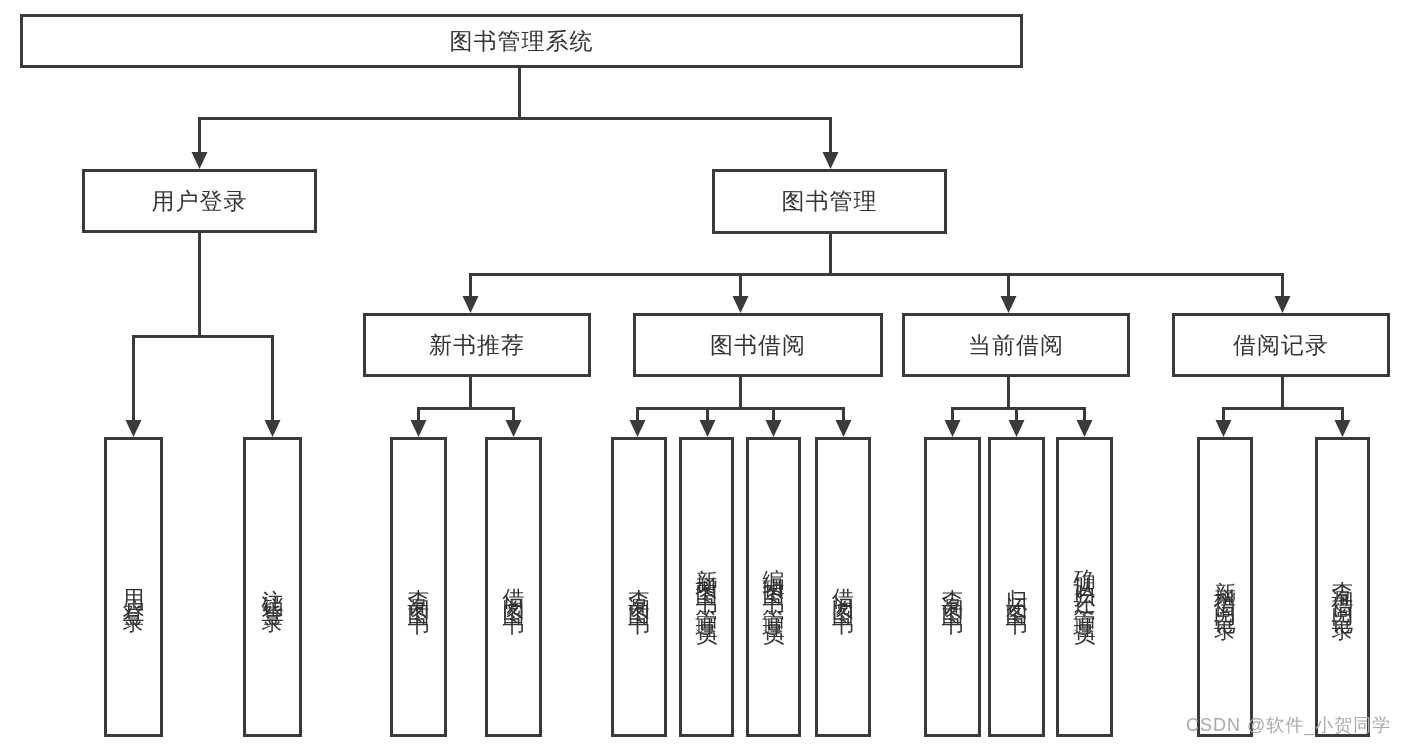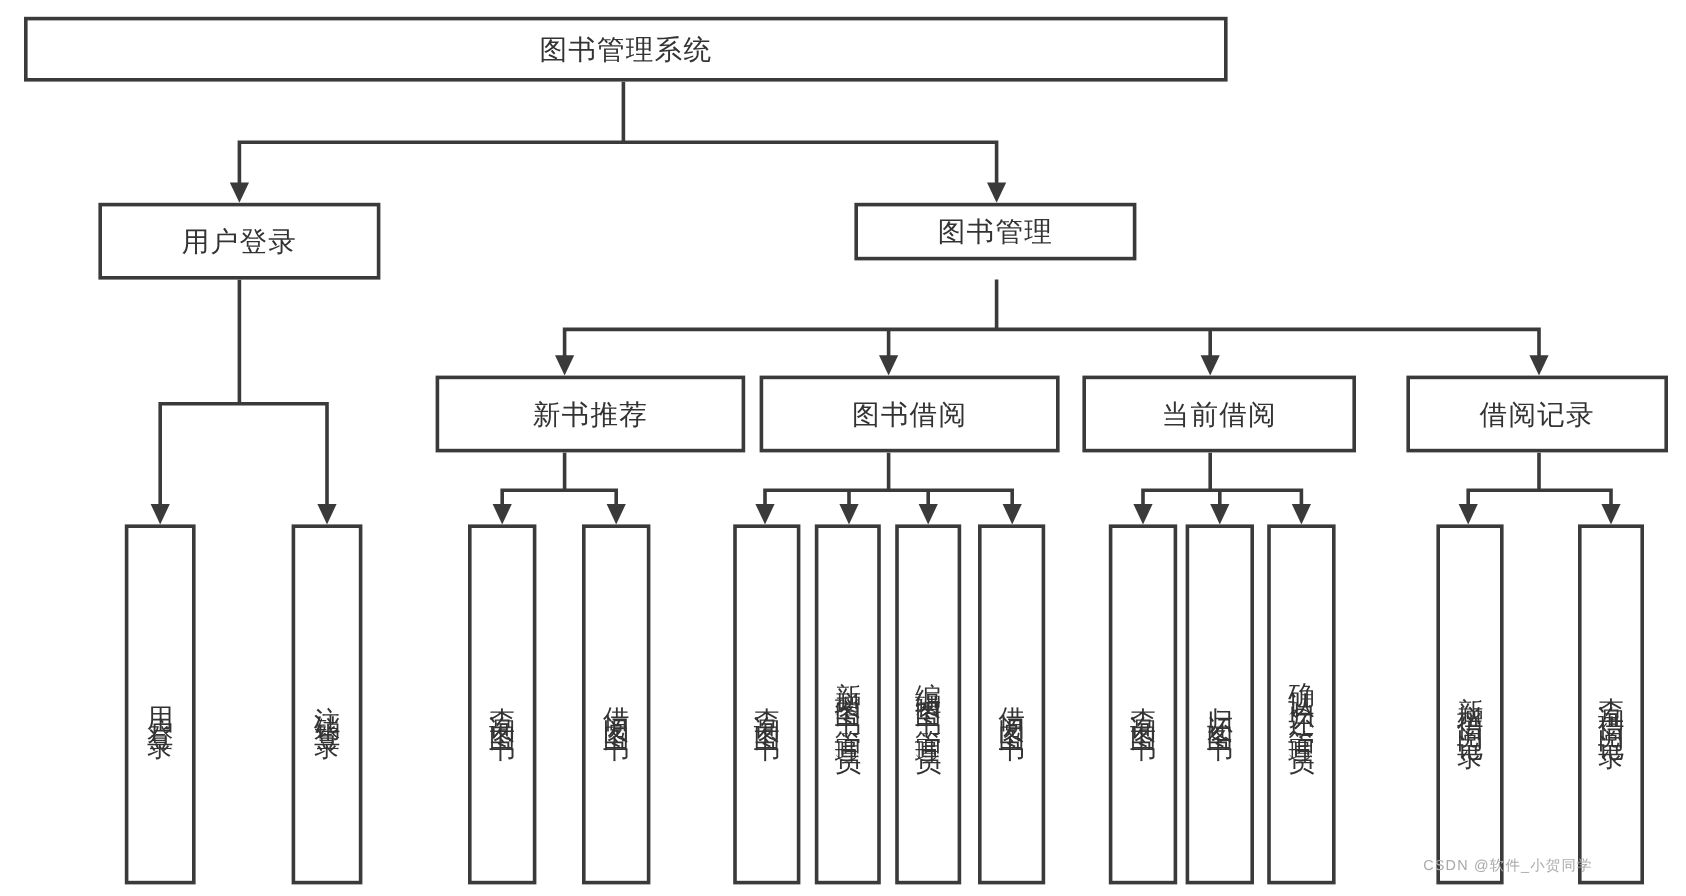--- a/index.html
+++ b/index.html
@@ -41,21 +41,21 @@
     writing-mode:vertical-rl;
     text-orientation:mixed;
     font-size:22px;
     letter-spacing:8px;
     line-height:1.1;
     color:var(--text);
   }
   .watermark{
     position:absolute;
     left:1186px;top:713px;
-    font-size:12px;
+    font-size:18px;
     letter-spacing:1px;
     color:var(--wm);
     white-space:nowrap;
   }
 </style>
 </head>
 <body>
 
 <div class="canvas">
 
@@ -109,25 +109,25 @@
     </g>
   </svg>
 
   <div class="box" style="left:20px;top:14px;width:1003px;height:54px">
     <span>图书管理系统</span>
   </div>
 
   <div class="box" style="left:82px;top:169px;width:235px;height:64px">
     <span>用户登录</span>
   </div>
-  <div class="box" style="left:712px;top:169px;width:235px;height:48px">
+  <div class="box" style="left:712px;top:169px;width:235px;height:65px">
     <span>图书管理</span>
   </div>
 
-  <div class="box" style="left:363px;top:313px;width:258px;height:64px">
+  <div class="box" style="left:363px;top:313px;width:228px;height:64px">
     <span>新书推荐</span>
   </div>
   <div class="box" style="left:633px;top:313px;width:250px;height:64px">
     <span>图书借阅</span>
   </div>
   <div class="box" style="left:902px;top:313px;width:228px;height:64px">
     <span>当前借阅</span>
   </div>
   <div class="box" style="left:1172px;top:313px;width:218px;height:64px">
     <span>借阅记录</span>

